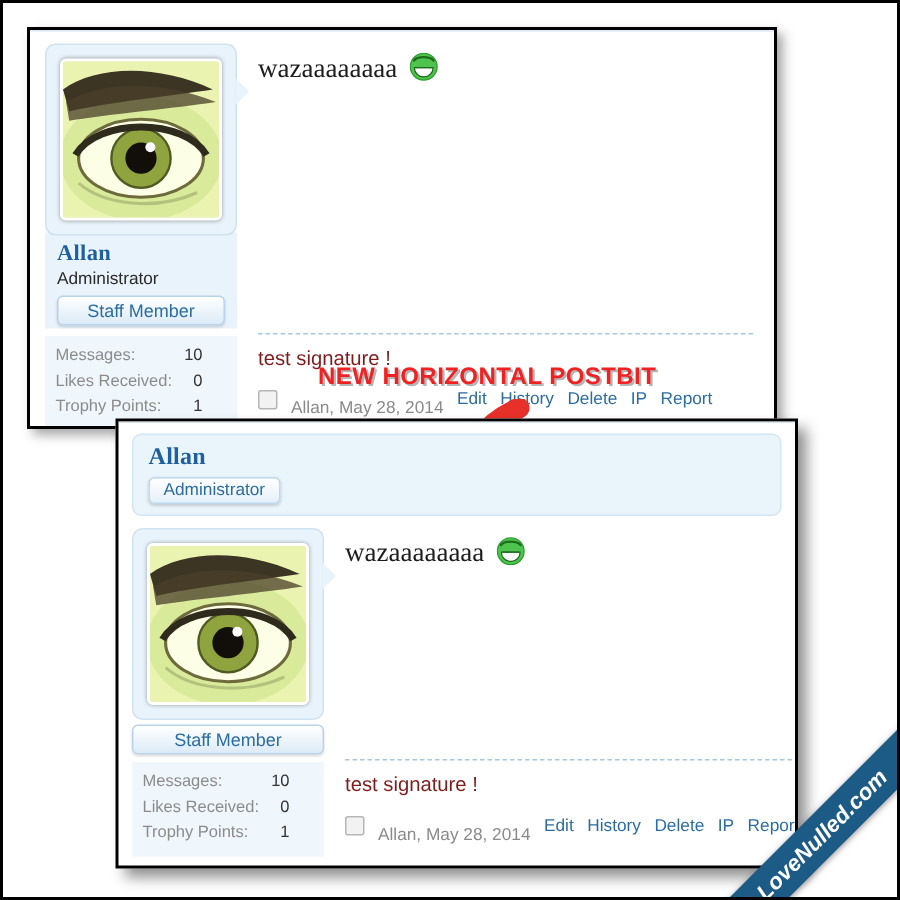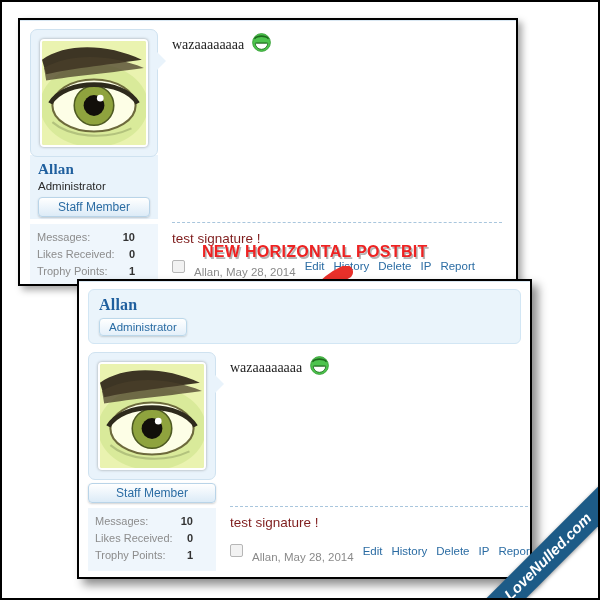--- a/index.html
+++ b/index.html
@@ -113,31 +113,31 @@
     padding: 5px 23px 6px 7px;
     margin-top: 4px;
   }
   .statrow {
     display: flex;
     justify-content: space-between;
     font-size: 11px;
     line-height: 1.55;
   }
   .statlabel { color: #8c8c8c; }
-  .statvalue { color: #333333; font-weight: bold; }
+  .statvalue { color: #333333; font-weight: normal; }
 
   .v-body {
     flex: 1 1 auto;
     padding: 4px 4px 0 14px;
     display: flex;
     flex-direction: column;
   }
   .msgtext {
     font-family: "Liberation Serif", serif;
-    font-size: 14px;
+    font-size: 18px;
     color: #1d1d1d;
     line-height: 1.4;
     white-space: nowrap;
   }
   .emoji {
     display: inline-block;
     vertical-align: -3px;
     margin-left: 4px;
   }
   .msgspacer { flex: 1 1 auto; min-height: 10px; }
@@ -321,21 +321,21 @@
           <a class="flink" href="#">History</a>
           <a class="flink" href="#">Delete</a>
           <a class="flink" href="#">IP</a>
           <a class="flink" href="#">Report</a>
         </div>
       </div>
 
     </div>
   </div>
 
-  <div class="annot" style="left:200px; top:241px;">NEW HORIZONTAL POSTBIT</div>
+  <div class="annot" style="left:210px; top:241px;">NEW HORIZONTAL POSTBIT</div>
 
   <svg class="arrow" style="left:268px; top:264px;" width="92" height="96" viewBox="0 0 92 96">
     <path d="M76 6 C54 16 36 36 33 62" fill="none" stroke="#e8302a" stroke-width="14" stroke-linecap="round"></path>
     <path d="M14 52 L52 52 L33 92 Z" fill="#e8302a"></path>
   </svg>
 
   <div class="panel front" style="left:75px; top:277px; width:455px; height:300px;">
     <div class="topline"></div>
     <div class="hpost">
 

